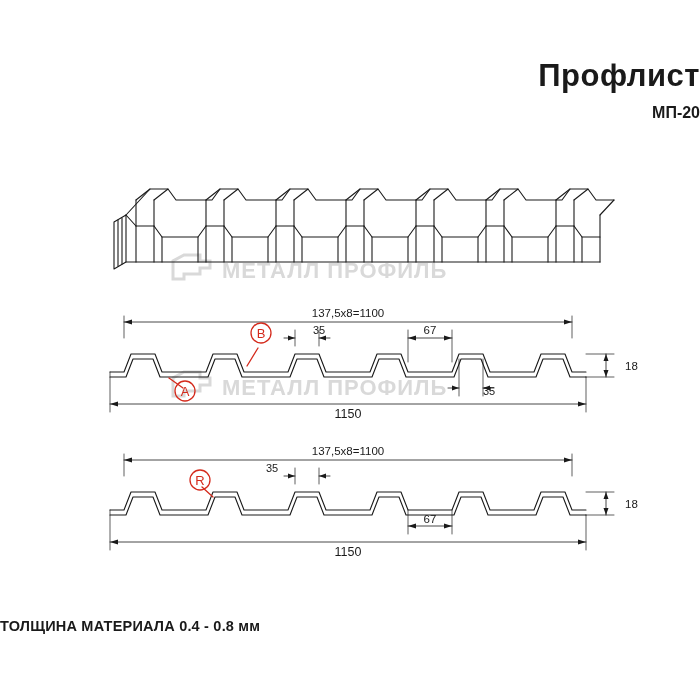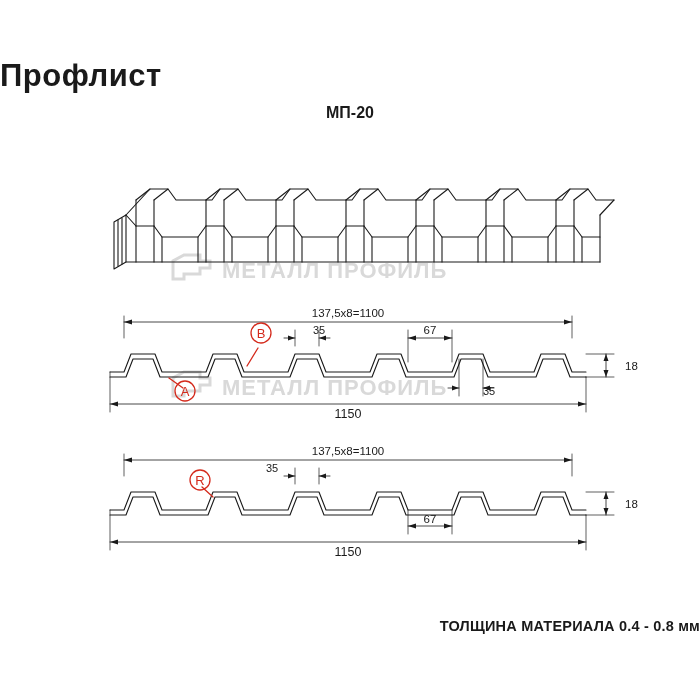--- a/index.html
+++ b/index.html
@@ -19,42 +19,42 @@
     position: absolute;
     inset: 0;
     width: 700px;
     height: 700px;
   }
   .title {
     position: absolute;
     top: 58px;
     left: 0;
     width: 700px;
-    text-align: left;
+    text-align: right;
     font-size: 31px;
     font-weight: bold;
     letter-spacing: 0.5px;
     color: #1a1a1a;
   }
   .subtitle {
     position: absolute;
     top: 104px;
     left: 0;
     width: 700px;
-    text-align: center;
+    text-align: right;
     font-size: 16px;
     font-weight: bold;
     color: #1a1a1a;
   }
   .footnote {
     position: absolute;
     top: 618px;
     left: 0;
     width: 700px;
-    text-align: right;
+    text-align: left;
     font-size: 14.5px;
     font-weight: bold;
     color: #1a1a1a;
     letter-spacing: 0.2px;
   }
   svg.drawing {
     position: absolute;
     top: 0;
     left: 0;
     width: 700px;

